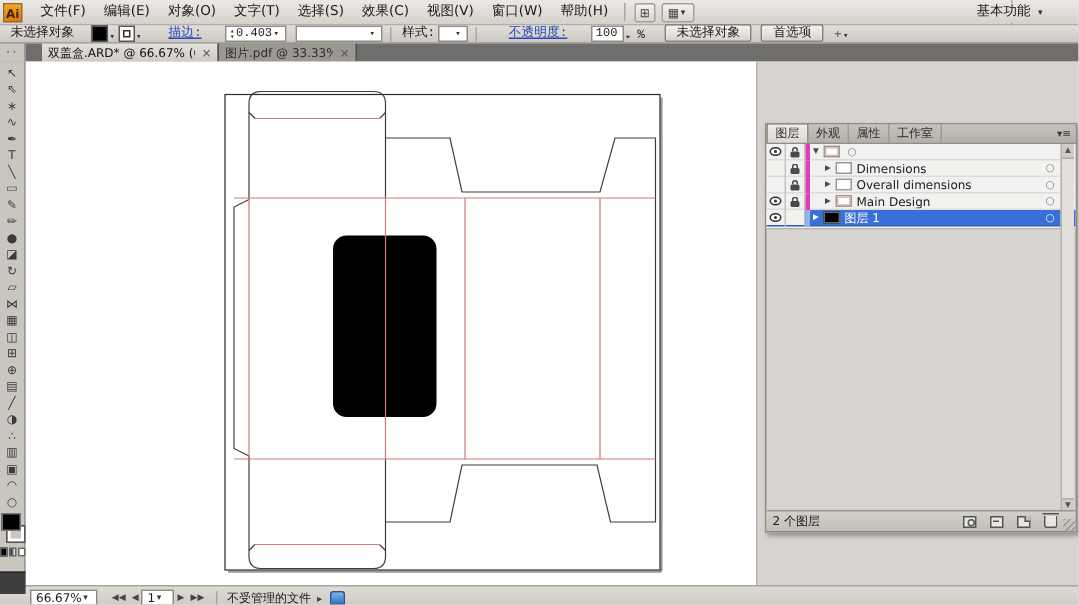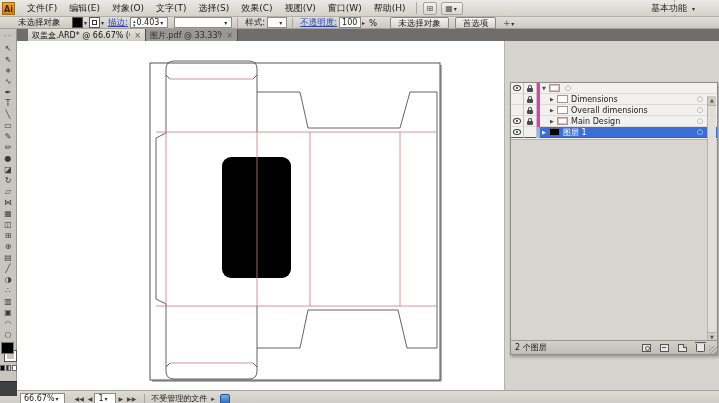--- a/index.html
+++ b/index.html
@@ -12,22 +12,22 @@
   #ai-logo{width:13px;height:13px;margin:0 6px 0 2px;background:linear-gradient(#f5a623,#d97b12);
     color:#41270a;font-weight:bold;font-size:8px;line-height:13px;text-align:center;border:1px solid #9a6a1e;box-sizing:border-box;}
   .menu-item{padding:0 6px;line-height:16px;white-space:nowrap;cursor:default;}
   .mb-divider{width:1px;height:12px;background:#aaa7a2;margin:0 4px;}
   .mb-icon{height:11px;line-height:11px;padding:0 3px;border:1px solid #a5a29c;background:linear-gradient(#f4f2ee,#d9d6d0);
     border-radius:2px;margin:0 2px;font-size:8px;color:#444;display:flex;align-items:center;}
   #workspace{margin-left:auto;display:flex;align-items:center;flex-direction:column;}
   #workspace .ws-btn{padding:0 6px;line-height:13px;display:flex;align-items:center;gap:4px;}
   
   #controlbar{left:0;top:17px;width:719px;height:12px;background:linear-gradient(#e2dfd9,#ccc9c3);
-    border-bottom:1px solid #a5a29c;display:flex;align-items:center;box-sizing:border-box;padding-left:16px;font-size:8.5px;}
-  .cb-link{color:#2a46b8;text-decoration:underline;margin:0 2px;white-space:nowrap;}
+    border-bottom:1px solid #a5a29c;display:flex;align-items:flex-end;box-sizing:border-box;padding-left:5px;font-size:8.5px;font-family:Liberation Mono, monospace;}
+  .cb-link{color:#2a46b8;text-decoration:underline;margin:0 16px;white-space:nowrap;}
   .cb-label{margin:0 2px;white-space:nowrap;}
   .swatch-fill{width:9px;height:9px;background:#000;border:1px solid #555;}
   .swatch-stroke{width:9px;height:9px;background:#fff;border:1px solid #555;position:relative;}
   .swatch-stroke::after{content:'';position:absolute;left:2px;top:2px;width:3px;height:3px;border:1px solid #333;background:#fff;}
   .dd-arrow{font-size:6px;color:#333;margin:0 2px 0 1px;}
   .cb-box{background:#fff;border:1px solid #8f8c86;height:9px;display:flex;align-items:center;
     padding:0 2px;font-size:8px;box-sizing:content-box;}
   .cb-stepper{font-size:5px;line-height:4px;color:#444;display:flex;flex-direction:column;margin-right:1px;}
   .cb-div{width:1px;height:10px;background:#aaa7a2;margin:0 5px;}
   .cb-btn{height:10px;line-height:10px;padding:0 7px;border:1px solid #8a8780;border-radius:2px;
@@ -256,20 +256,27 @@
 
     <rect x="205" y="116" width="69" height="121" rx="9" fill="#000000"></rect>
 
     <path d="M240,91 L240,265" stroke="#cf7a7a" stroke-width="0.8" fill="none"></path>
   </svg>
 </div>
 
 <div id="dock" class="abs"></div>
 
 <div id="panel" class="abs">
+  <div id="panel-tabs">
+    <span class="ptab ptab-active">图层</span>
+    <span class="ptab">外观</span>
+    <span class="ptab">属性</span>
+    <span class="ptab">工作室</span>
+    <span id="panel-menu"><span>▾</span><span>≡</span></span>
+  </div>
 
   <div id="rows">
     <div class="lrow">
       <span class="cell">
           <span class="eyeicon"></span>
         </span>
       <span class="cell">
           <span class="lockicon"></span>
         </span>
       <span class="colorbar"></span>

